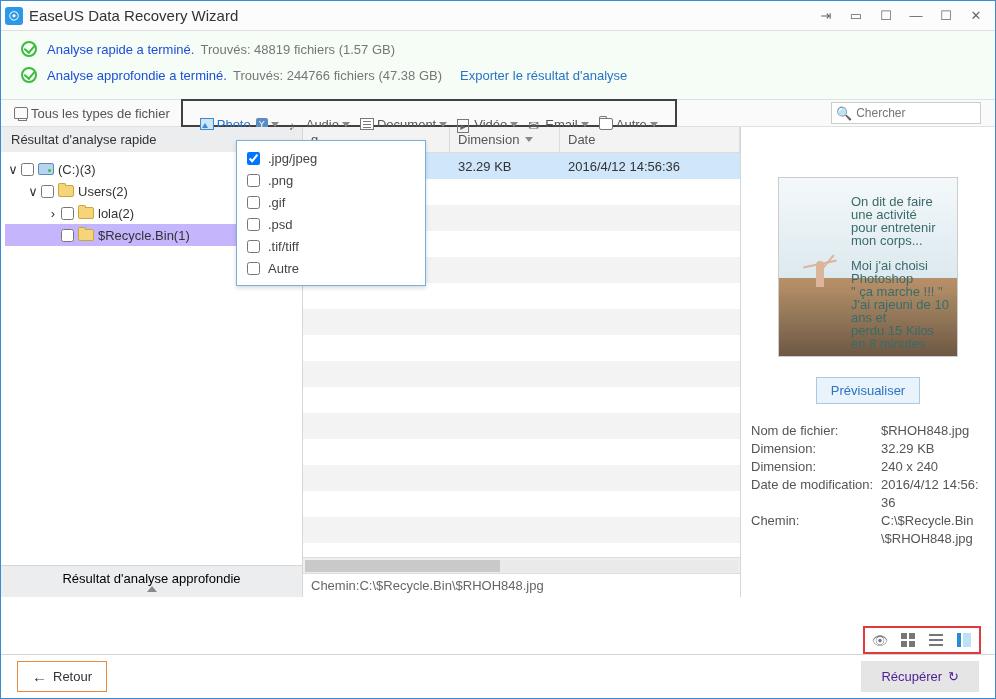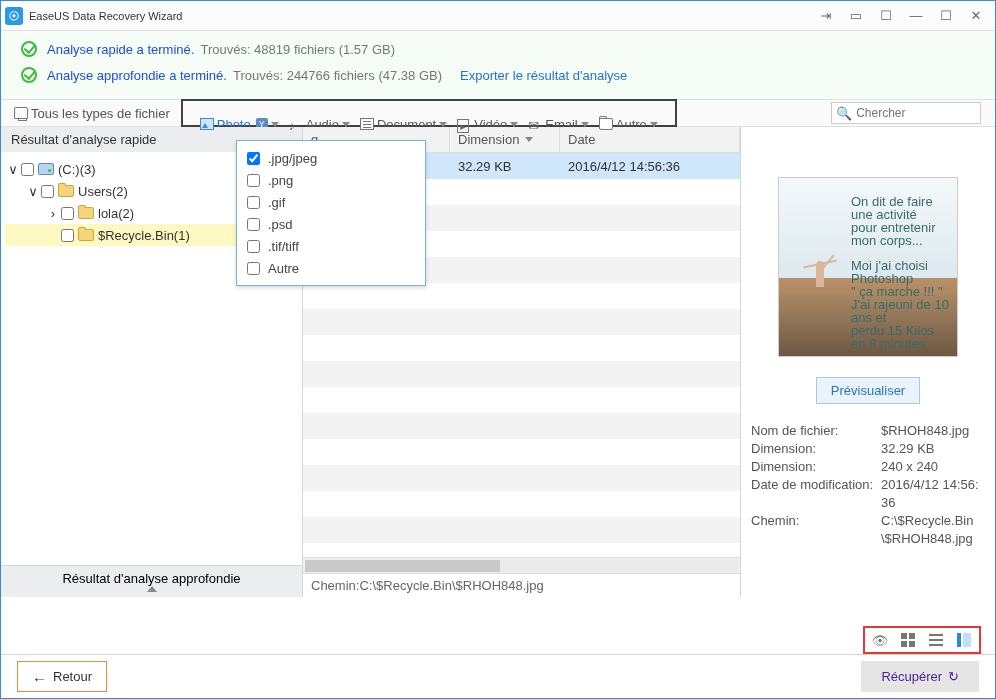--- a/index.html
+++ b/index.html
@@ -1,21 +1,21 @@
 <!DOCTYPE html>
 <html><head>
 <meta charset="utf-8">
 <style>
   * { box-sizing: border-box; margin: 0; padding: 0; font-family: "Segoe UI", Tahoma, sans-serif; font-size: 13px; }
   body { width: 996px; height: 699px; border: 1px solid #3b8bd0; background: #fff; position: relative; overflow: hidden; }
 
   
   .titlebar { height: 30px; display: flex; align-items: center; padding: 0 4px; background: #fcfcfc; border-bottom: 1px solid #e0e0e0; }
   .titlebar .logo { width: 18px; height: 18px; background:#2b99e6; border-radius:3px; display:flex; align-items:center; justify-content:center; color:#fff; font-size:11px; margin-right:6px;}
-  .titlebar .apptitle { color:#333; font-size:11px; }
+  .titlebar .apptitle { color:#333; font-size:15px; }
   .titlebar .spacer { flex:1; }
   .win-ctrl { width:30px; height:30px; display:flex; align-items:center; justify-content:center; color:#666; cursor:pointer; }
 
   
   .summary { background:#f5fdf6; padding:10px 14px 6px 20px; }
   .sumrow { display:flex; align-items:center; margin-bottom:10px; font-size:13px; color:#444; }
   .checkcircle { width:16px; height:16px; border:2px solid #3bbb3b; border-radius:50%; position:relative; margin-right:10px;}
   .checkcircle::after { content:""; position:absolute; left:3px; top:0px; width:5px; height:8px; border:solid #3bbb3b; border-width:0 2px 2px 0; transform:rotate(40deg);}
   .sumrow .strong { color:#1d4ed8; margin-right:6px; }
   .sumrow .sub { color:#777; }
@@ -51,21 +51,21 @@
   .leftcol { width:302px; border-right:1px solid #d6d6d6; display:flex; flex-direction:column; background:#fafafa;}
   .panel-hdr { background:#ecedef; padding:5px 10px; color:#333; display:flex; align-items:center; justify-content:space-between;}
   .tree { flex:1; padding:6px 4px; background:#fff; font-size:13px; color:#333;}
   .tree-row { display:flex; align-items:center; height:22px; cursor:pointer; padding-left:2px;}
   .tree-row .exp { width:12px; height:12px; display:inline-flex; align-items:center; justify-content:center; margin-right:2px;}
   .tree-row input[type=checkbox]{ margin-right:4px;}
   .fld { width:16px; height:12px; background:#f6d47a; border:1px solid #c9a93b; border-radius:0 2px 2px 2px; position:relative; margin-right:4px;}
   .fld::before{content:"";position:absolute;top:-3px;left:-1px;width:6px;height:2px;background:#f6d47a;border:1px solid #c9a93b;border-bottom:none;border-radius:2px 2px 0 0;}
   .drv { width:16px; height:12px; background:#b8d4ed; border:1px solid #5b8bc4; border-radius:2px; margin-right:4px; position:relative;}
   .drv::after{content:"";position:absolute;right:2px;bottom:2px;width:3px;height:3px;background:#3bbb3b;border-radius:50%;}
-  .tree-row.sel { background:#fef9c3; }
+  .tree-row.sel { background:#c4b5fd; }
   .deep-hdr { background:#ecedef; padding:5px 10px; display:flex; align-items:center; justify-content:space-between; border-top:1px solid #d6d6d6;flex-direction:column;}
   .chevup{ display:inline-block; width:0; height:0; border-left:5px solid transparent; border-right:5px solid transparent; border-bottom:6px solid #888;}
 
   .midcol { flex:1; display:flex; flex-direction:column; border-right:1px solid #d6d6d6;}
   .listhdr { display:flex; height:26px; background:#f3f3f3; border-bottom:1px solid #dcdcdc; color:#555;}
   .colh { padding:4px 8px; border-right:1px solid #dcdcdc; display:flex; align-items:center; gap:4px; cursor:pointer;}
   .col-name{flex:1;} .col-dim{width:110px;} .col-date{width:180px;}
   .listbody { flex:1; position:relative; background:#fff;}
   .row { display:flex; height:26px; align-items:center; }
   .row.sel { background:#cfe6fb; color:#333;}

